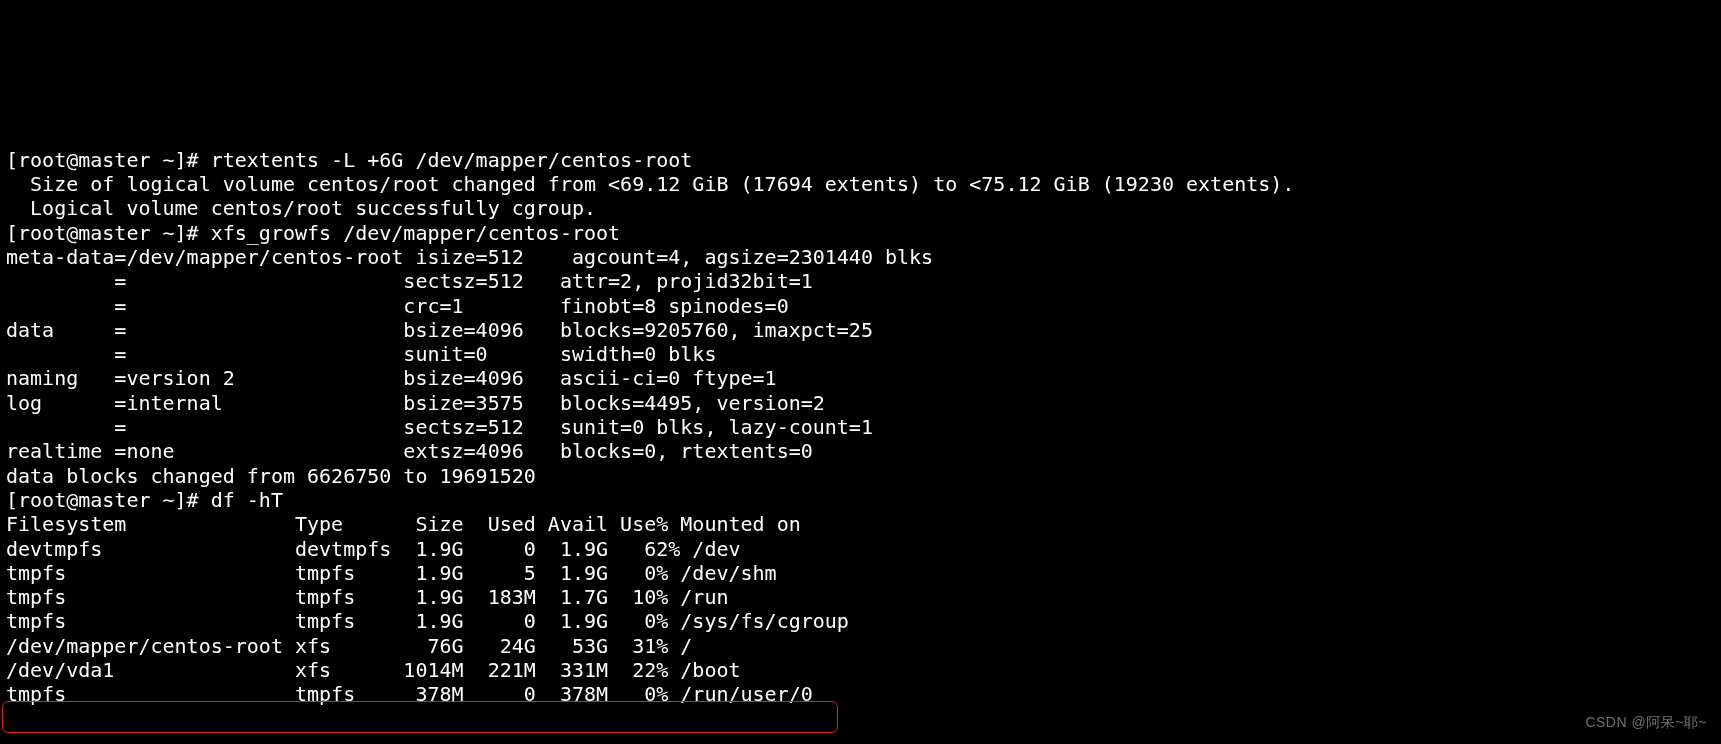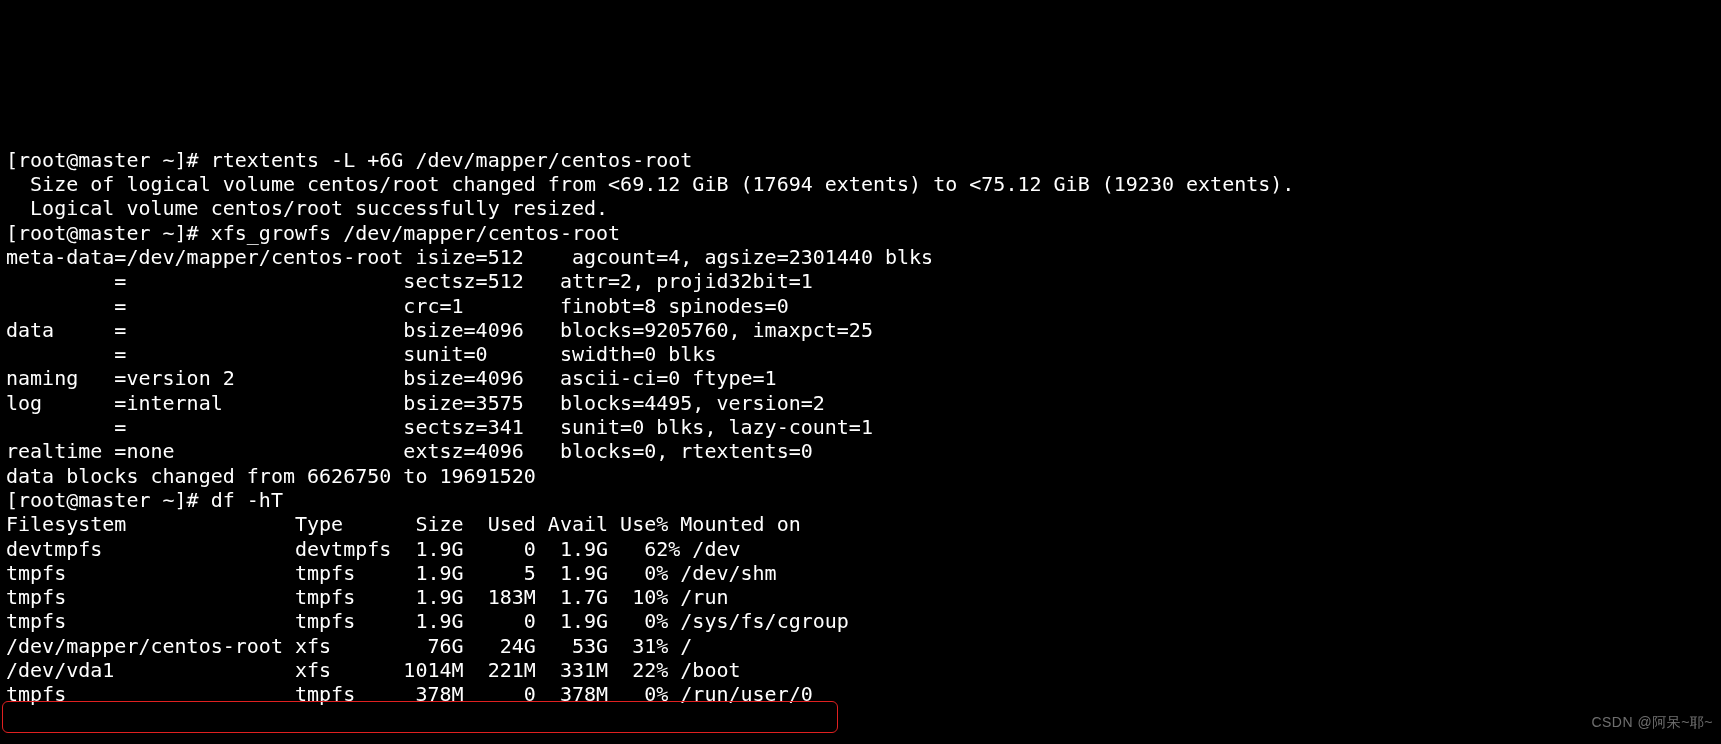--- a/index.html
+++ b/index.html
@@ -20,46 +20,46 @@
     position: relative;
   }
   .hl-box {
     position: absolute;
     border: 1.5px solid #e02020;
     border-radius: 6px;
     pointer-events: none;
   }
   .watermark {
     position: absolute;
-    right: 8px;
+    right: 14px;
     bottom: 10px;
     color: rgba(200,200,200,0.55);
     font-family: sans-serif;
     font-size: 14px;
     letter-spacing: 0.5px;
   }
 </style>
 </head>
 <body>
 
 
 
 <div class="term">
 <span>[root@master ~]# </span><span>rtextents -L +6G /dev/mapper/centos-root</span>
 <span>  Size of logical volume centos/root changed from &lt;69.12 GiB (17694 extents) to &lt;75.12 GiB (19230 extents).</span>
-<span>  Logical volume centos/root successfully resized.</span>
+<span>  Logical volume centos/root successfully cgroup.</span>
 <span>[root@master ~]# </span><span>xfs_growfs /dev/mapper/centos-root</span>
 <span>meta-data=/dev/mapper/centos-root isize=512    agcount=4, agsize=2301440 blks</span>
 <span>         =                       sectsz=512   attr=2, projid32bit=1</span>
 <span>         =                       crc=1        finobt=8 spinodes=0</span>
 <span>data     =                       bsize=4096   blocks=9205760, imaxpct=25</span>
 <span>         =                       sunit=0      swidth=0 blks</span>
 <span>naming   =version 2              bsize=4096   ascii-ci=0 ftype=1</span>
 <span>log      =internal               bsize=3575   blocks=4495, version=2</span>
-<span>         =                       sectsz=341   sunit=0 blks, lazy-count=1</span>
+<span>         =                       sectsz=512   sunit=0 blks, lazy-count=1</span>
 <span>realtime =none                   extsz=4096   blocks=0, rtextents=0</span>
 <span>data blocks changed from 6626750 to 19691520</span>
 <span>[root@master ~]# </span><span>df -hT</span>
 <span>Filesystem              Type      Size  Used Avail Use% Mounted on</span>
 <span>devtmpfs                devtmpfs  1.9G     0  1.9G   62% /dev</span>
 <span>tmpfs                   tmpfs     1.9G     5  1.9G   0% /dev/shm</span>
 <span>tmpfs                   tmpfs     1.9G  183M  1.7G  10% /run</span>
 <span>tmpfs                   tmpfs     1.9G     0  1.9G   0% /sys/fs/cgroup</span>
 <span>/dev/mapper/centos-root xfs        76G   24G   53G  31% /</span>
 <span>/dev/vda1               xfs      1014M  221M  331M  22% /boot</span>

